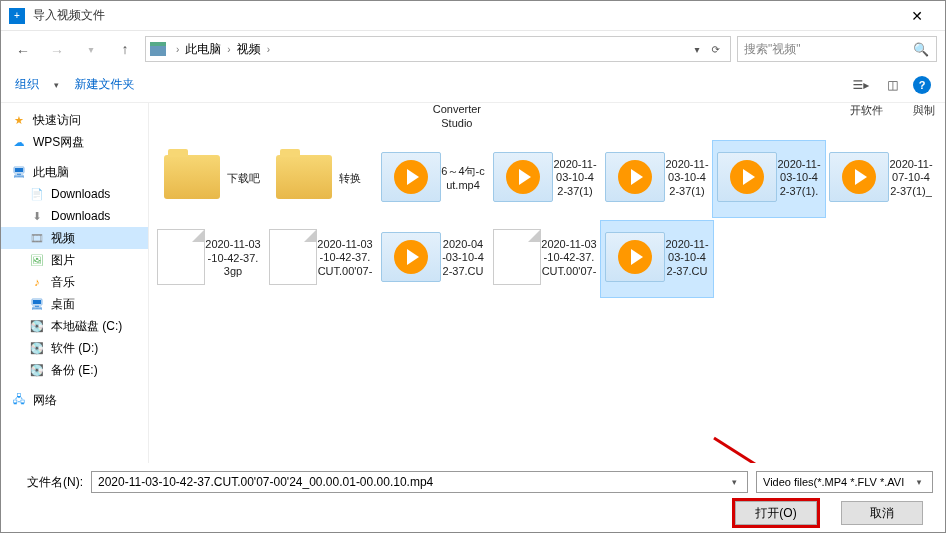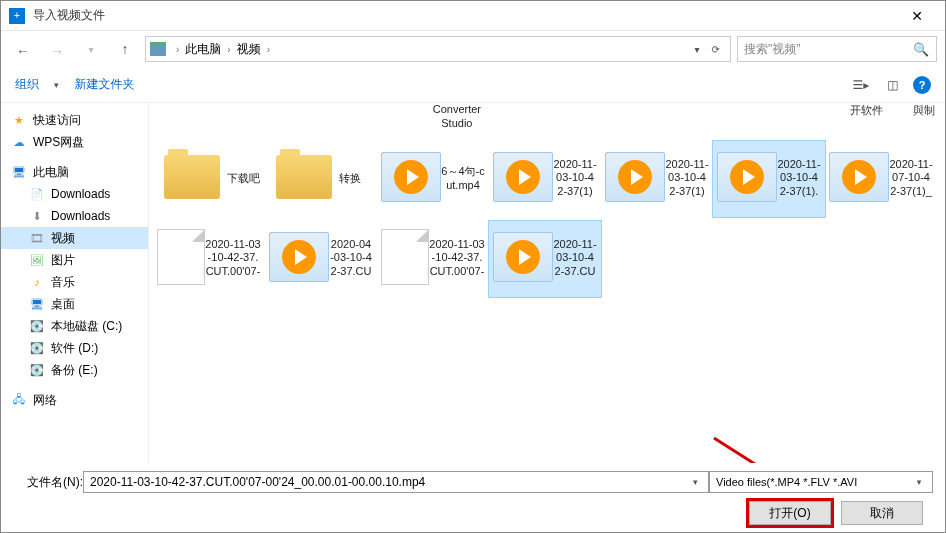--- a/index.html
+++ b/index.html
@@ -61,27 +61,27 @@
 .folder-ic { width: 56px; height: 44px; background: linear-gradient(#f7d774, #e8b84a); border-radius: 3px; position: relative;}
 .folder-ic::before { content:""; position:absolute; top:-6px; left:4px; width:20px; height:8px; background:#f7d774; border-radius:2px 2px 0 0;}
 .media-ic { width: 60px; height: 50px; background: linear-gradient(#e3f0fb, #cde4f7); border: 1px solid #9ec9e8; border-radius: 2px; display:flex; align-items:center; justify-content:center; position:relative;}
 .media-ic .play { width: 34px; height: 34px; border-radius: 50%; background: #ff9800; display:flex; align-items:center; justify-content:center;}
 .media-ic .play::after { content:""; border-left: 12px solid #fff; border-top: 8px solid transparent; border-bottom: 8px solid transparent; margin-left:3px;}
 .blank-ic { width: 48px; height: 56px; background: #fff; border: 1px solid #ccc; position:relative;}
 .blank-ic::before { content:""; position:absolute; top:0; right:0; width:12px; height:12px; background:linear-gradient(135deg,#fff 48%, #ccc 52%);}
 .partial-top { position: absolute; top: 0; right: 10px; display:flex; gap: 30px; font-size:11px; color:#333;}
 
 .bottombar { padding: 8px 12px; font-size: 12px; }
-.row-file { display: flex; align-items: center; margin-bottom: 8px;}
+.row-file { display: flex; align-items: center; gap: 8px; margin-bottom: 8px;}
 .row-file .lbl { width: 70px; text-align: right; white-space: nowrap;}
 .row-file .fname { flex: 1; height: 22px; border: 1px solid #999; padding: 0 6px; display:flex; align-items:center;}
 .row-file .fname input { border:none; outline:none; width:100%; font-size:12px;}
 .row-file .dd-small { width: 14px; display:flex; align-items:center; justify-content:center; color:#555; font-size:9px;}
-.row-file .ftype { width: 224px; height: 22px; border: 1px solid #999; padding: 8px 6px; display:flex; align-items:center; white-space:nowrap; overflow:hidden; font-size:11px;}
-.row-btn { display: flex; justify-content: flex-end; gap: 10px; padding-right: 10px;}
+.row-file .ftype { width: 177px; height: 22px; border: 1px solid #999; padding: 8px 6px; display:flex; align-items:center; white-space:nowrap; overflow:hidden; font-size:11px;}
+.row-btn { display: flex; justify-content: flex-end; gap: 24px; padding-right: 10px;}
 .row-btn button { width: 82px; height: 24px; font-size: 12px; background: #e1e1e1; border: 1px solid #adadad; cursor: pointer;}
 .row-btn .open { outline: 3px solid #d40000; }
 
 .arrow-overlay { position: absolute; top: 330px; left: 560px; pointer-events: none; }
 </style>
 </head>
 <body>
 
 <div class="titlebar">
   <span class="app-icon">+</span>
@@ -242,20 +242,26 @@
             <div class="media-ic">
               <div class="play"></div>
             </div>
           </div>
           <div class="cap">2020-11-07-10-42-37(1)_joined_0.mp4</div>
         </div>
         <div class="item">
           <div class="thumb">
             <div class="blank-ic"></div>
           </div>
+          <div class="cap">2020-11-03-10-42-37.3gp</div>
+        </div>
+        <div class="item">
+          <div class="thumb">
+            <div class="blank-ic"></div>
+          </div>
           <div class="cap">2020-11-03-10-42-37.CUT.00'07-00'24.mov</div>
         </div>
         <div class="item">
           <div class="thumb">
             <div class="media-ic">
               <div class="play"></div>
             </div>
           </div>
           <div class="cap">2020-04-03-10-42-37.CUT.00'07-00'24.mp4</div>
         </div>

